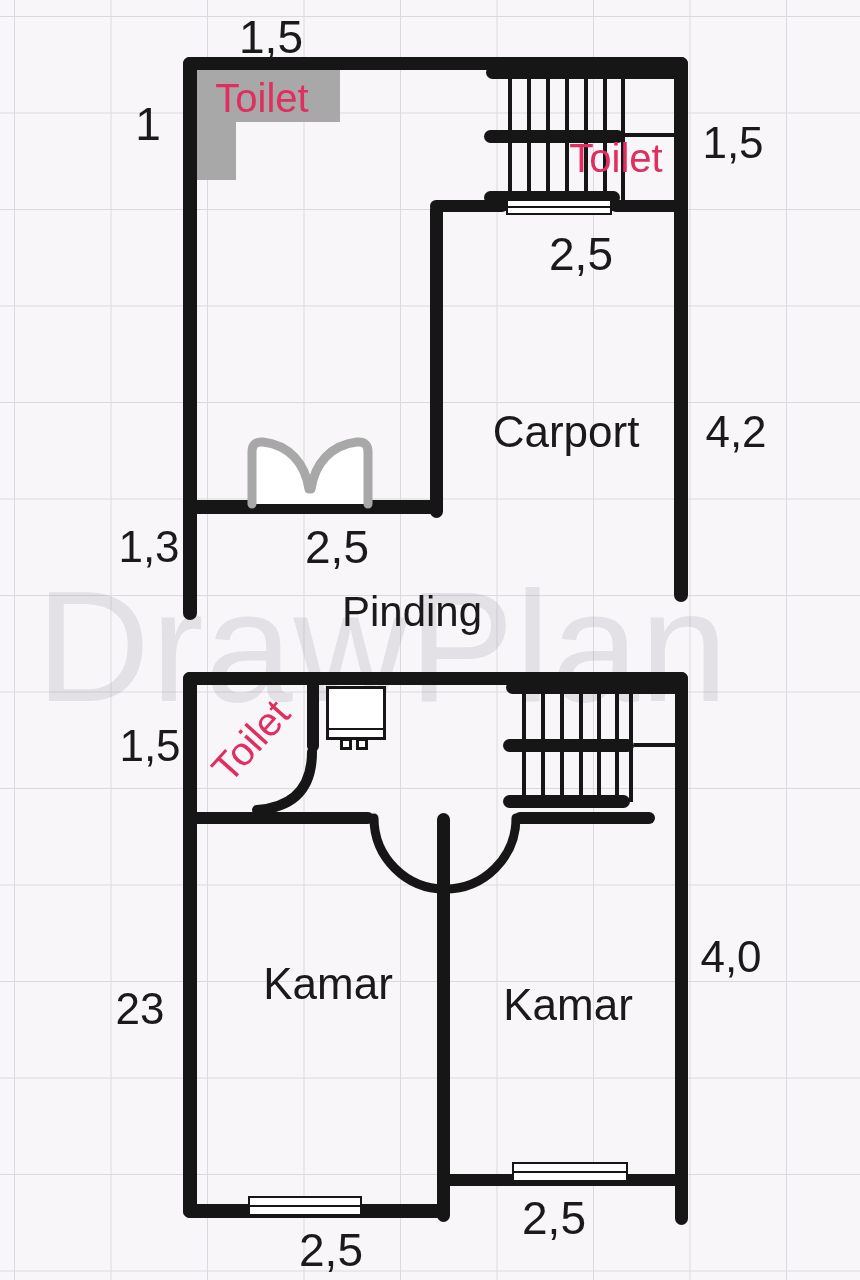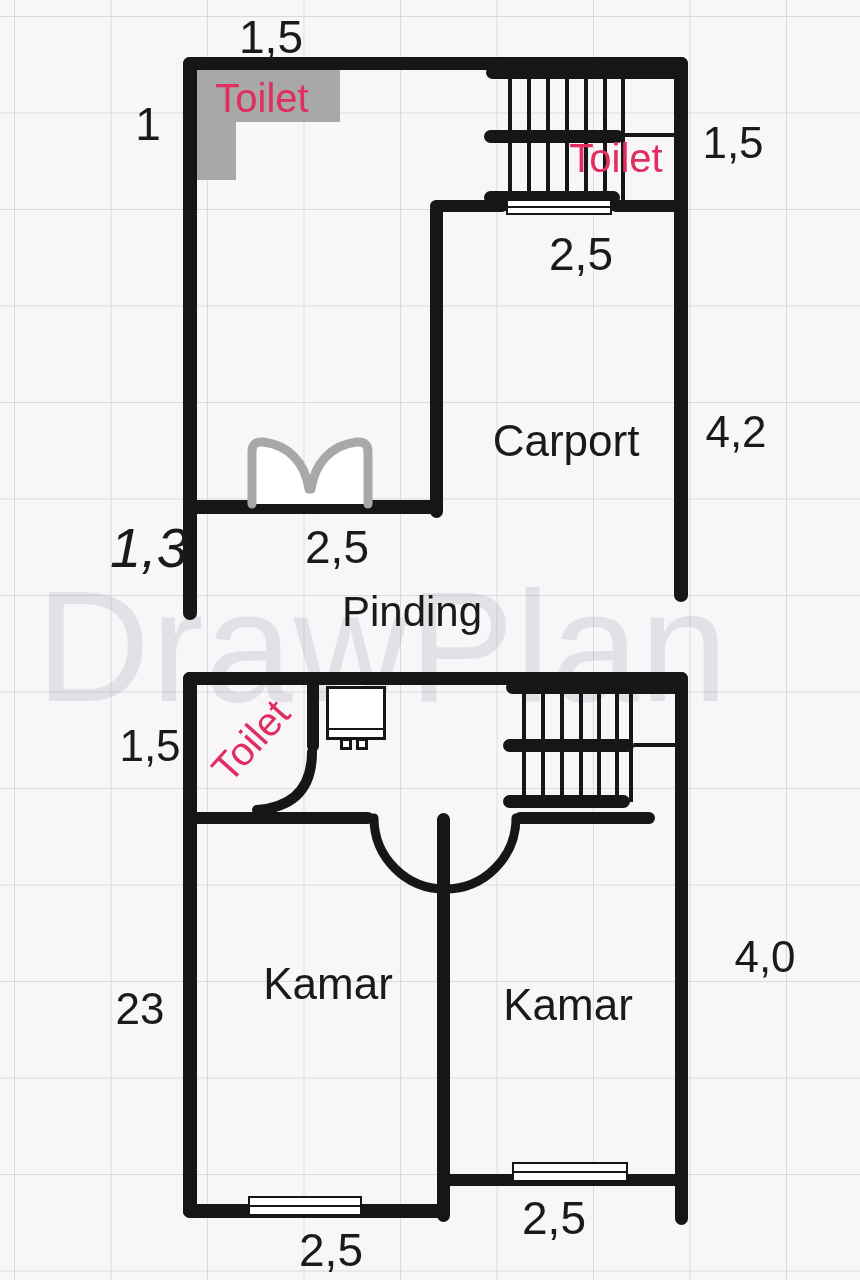--- a/index.html
+++ b/index.html
@@ -112,28 +112,28 @@
 
     <path d="M374,818 A71,71 0 0 0 516,818" fill="none" stroke="#161616" stroke-width="9" stroke-linecap="round"></path>
   </svg>
 
   <div class="label dim" style="left:271px;top:37px;">1,5</div>
   <div class="label dim" style="left:148px;top:124px;">1</div>
   <div class="label room pink" style="left:262px;top:98px;font-size:40px;">Toilet</div>
   <div class="label room pink" style="left:616px;top:158px;font-size:40px;">Toilet</div>
   <div class="label dim" style="left:733px;top:143px;font-size:44px;">1,5</div>
   <div class="label dim" style="left:581px;top:254px;">2,5</div>
-  <div class="label room" style="left:566px;top:441px;text-align:right;">Carport</div>
+  <div class="label room" style="left:566px;top:432px;text-align:right;">Carport</div>
   <div class="label dim" style="left:736px;top:432px;font-size:44px;">4,2</div>
-  <div class="label dim" style="left:149px;top:547px;font-size:56px;font-style:italic;">1,3</div>
+  <div class="label dim" style="left:149px;top:547px;font-size:44px;">1,3</div>
   <div class="label dim" style="left:337px;top:547px;">2,5</div>
   <div class="label room" style="left:412px;top:612px;font-size:42px;">Pinding</div>
 
   <div class="label dim" style="left:150px;top:746px;font-size:44px;">1,5</div>
   <div class="label room pink rot" style="left:251px;top:741px;font-size:40px;">Toilet</div>
   <div class="label dim" style="left:140px;top:1009px;font-size:44px;">23</div>
   <div class="label room" style="left:328px;top:984px;">Kamar</div>
   <div class="label room" style="left:568px;top:1005px;">Kamar</div>
-  <div class="label dim" style="left:765px;top:957px;font-size:44px;">4,0</div>
+  <div class="label dim" style="left:731px;top:957px;font-size:44px;">4,0</div>
   <div class="label dim" style="left:331px;top:1250px;">2,5</div>
   <div class="label dim" style="left:554px;top:1218px;">2,5</div>
 
 </div>
 
 </body></html>

